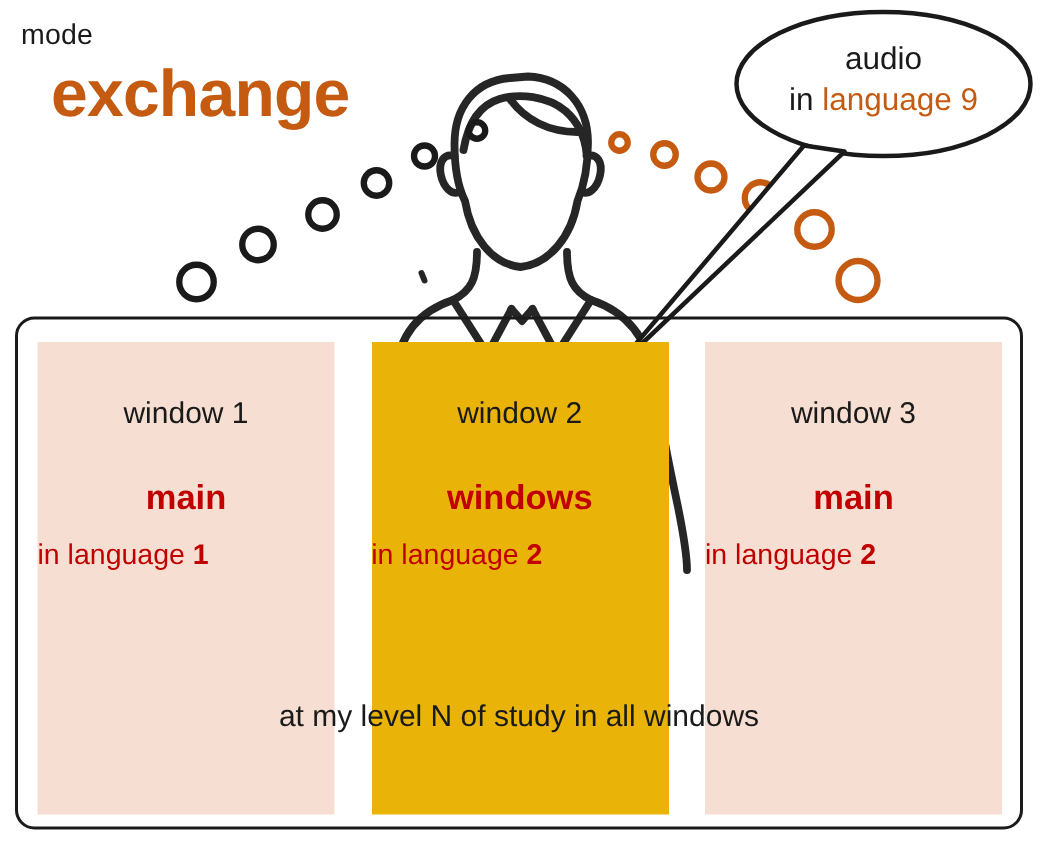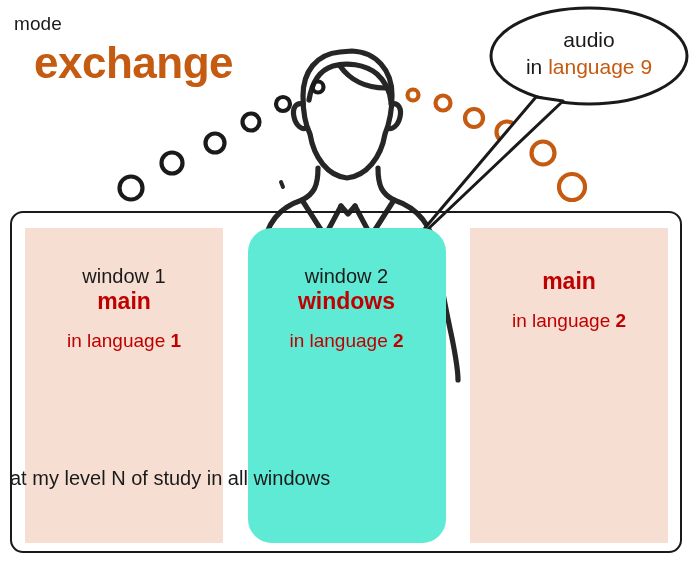--- a/index.html
+++ b/index.html
@@ -85,52 +85,52 @@
     display: flex;
     justify-content: space-between;
   }
   .window-col {
     width: 198px;
     height: 315px;
     box-sizing: border-box;
     padding-top: 38px;
   }
   .window-col.pink { background: #F6DFD2; }
-  .window-col.blue { background: #5eead4; border-radius: 24px; }
+  .window-col.blue { background: #eab308; }
 
   .col-title {
     text-align: center;
     font-size: 20px;
     color: #1a1a1a;
     line-height: 1;
   }
   .col-mode {
     text-align: center;
     font-size: 23px;
     font-weight: bold;
     color: #C00000;
-    margin-top: 4px;
+    margin-top: 34px;
     line-height: 1;
   }
   .col-lang {
-    text-align: center;
+    text-align: left;
     font-size: 19px;
     color: #C00000;
     margin-top: 18px;
     line-height: 1;
   }
   .col-lang b { font-weight: bold; }
 
   
   #footer-note {
     position: absolute;
     left: 10px;
     top: 468px;
     width: 672px;
-    text-align: left;
+    text-align: center;
     font-size: 20px;
     color: #1a1a1a;
     line-height: 1;
   }
 </style>
 </head>
 <body>
 
 <div id="canvas">
 
@@ -222,20 +222,21 @@
     <div class="window-col blue">
       <div class="col-title">window 2</div>
       <div class="col-mode">windows</div>
       <div class="col-lang">
         <span>in language</span>
         <b>2</b>
       </div>
     </div>
 
     <div class="window-col pink">
+      <div class="col-title">window 3</div>
       <div class="col-mode">main</div>
       <div class="col-lang">
         <span>in language</span>
         <b>2</b>
       </div>
     </div>
   </div>
 
   <div id="footer-note">at my level N of study in all windows</div>
 

